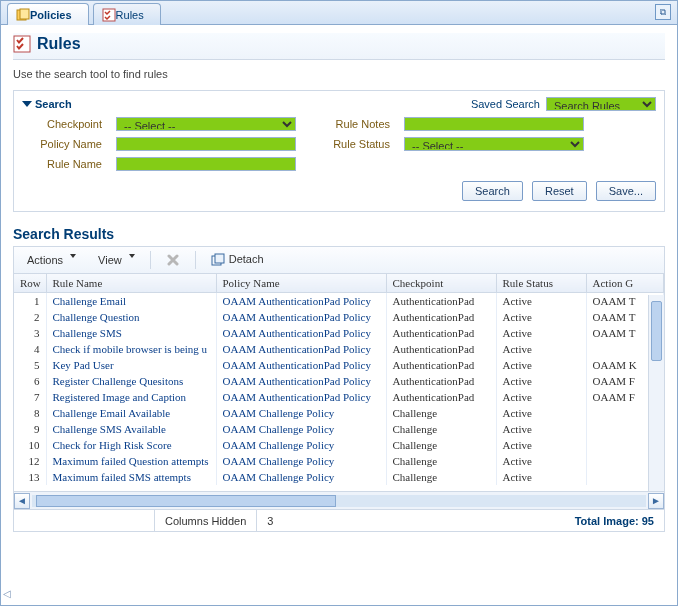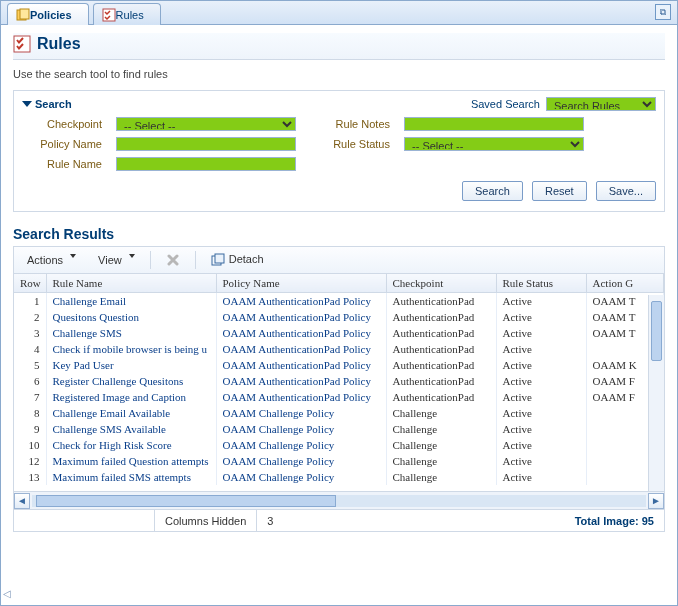--- a/index.html
+++ b/index.html
@@ -321,21 +321,21 @@
             <tr>
               <td class="row">1</td>
               <td class="link">Challenge Email</td>
               <td class="link">OAAM AuthenticationPad Policy</td>
               <td>AuthenticationPad</td>
               <td>Active</td>
               <td>OAAM T</td>
             </tr>
             <tr>
               <td class="row">2</td>
-              <td class="link">Quesitons Question</td>
+              <td class="link">Challenge Question</td>
               <td class="link">OAAM AuthenticationPad Policy</td>
               <td>AuthenticationPad</td>
               <td>Active</td>
               <td>OAAM T</td>
             </tr>
             <tr>
               <td class="row">3</td>
               <td class="link">Challenge SMS</td>
               <td class="link">OAAM AuthenticationPad Policy</td>
               <td>AuthenticationPad</td>

